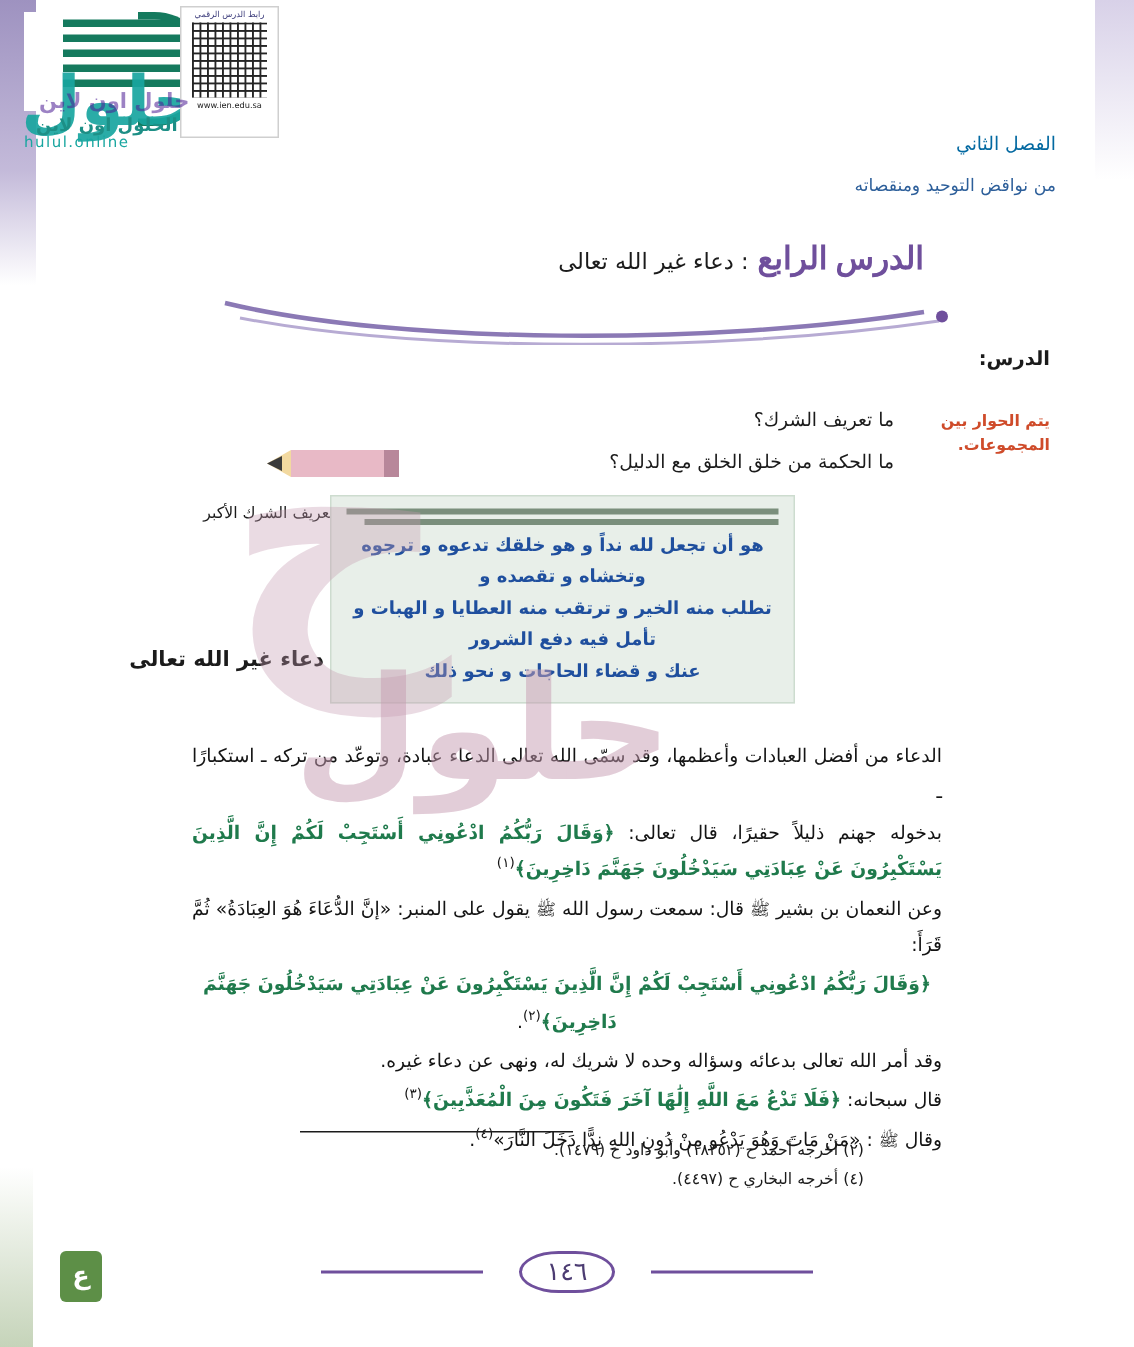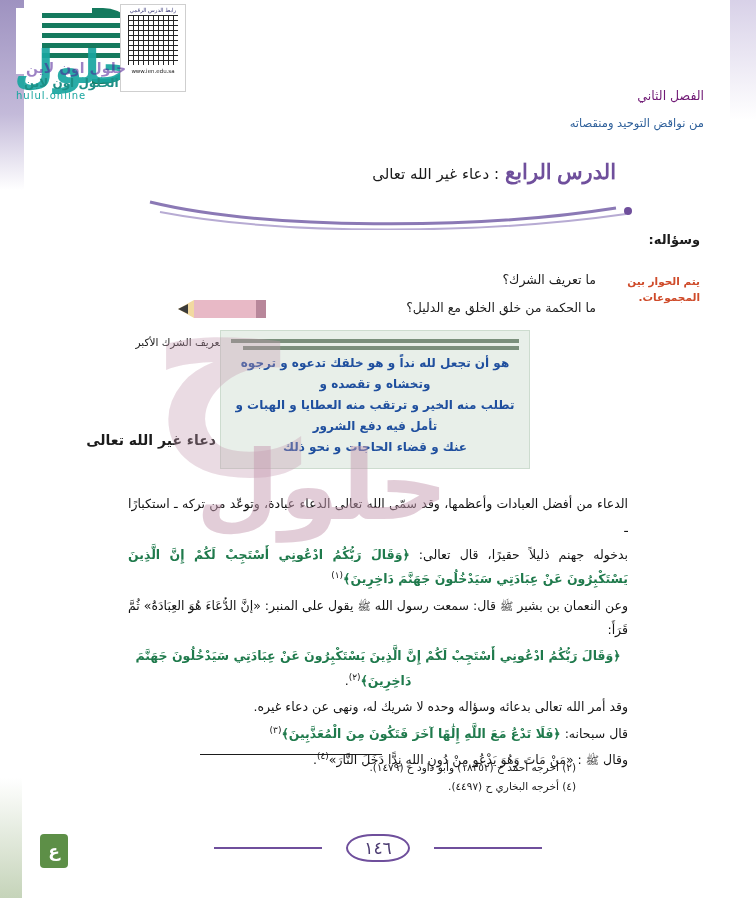--- a/index.html
+++ b/index.html
@@ -129,21 +129,21 @@
     font-size: 5.5px;
     color: #222;
     margin-top: 3px;
   }
 
   
   .chapter-line {
     position: absolute;
     top: 88px; right: 52px;
     text-align: right;
-    color: #701a75;
+    color: #0369a1;
     font-size: 12.5px;
     direction: rtl;
     margin-left: 25px;
   }
   .chapter-sub {
     position: absolute;
     top: 116px; right: 52px;
     text-align: right;
     color: #2d5f9a;
     font-size: 11.5px;
@@ -408,21 +408,21 @@
   <div class="lesson-title">
     <span class="t1">الدرس الرابع</span><span class="t2">: دعاء غير الله تعالى</span>
   </div>
 
   <svg class="swoosh" viewBox="0 0 500 34">
     <path d="M4 6 C 120 34, 330 34, 470 12" fill="none" stroke="#8b79b5" stroke-width="3"></path>
     <path d="M14 16 C 140 40, 340 38, 480 18" fill="none" stroke="#b7abd3" stroke-width="2"></path>
     <circle cx="482" cy="15" r="4" fill="#6f4f9c"></circle>
   </svg>
 
-  <div class="madkhal">وسؤاله:</div>
+  <div class="madkhal">الدرس:</div>
   <div class="side-note">يتم الحوار بين المجموعات.</div>
   <div class="q1">ما تعريف الشرك؟</div>
   <div class="q2">ما الحكمة من خلق الخلق مع الدليل؟</div>
 
   <svg class="pencil" viewBox="0 0 90 26">
     <polygon points="0,13 16,4 16,22" fill="#f2d9a0"></polygon>
     <polygon points="0,13 10,8 10,18" fill="#3b3b3b"></polygon>
     <rect x="16" y="4" width="62" height="18" fill="#e8b9c6"></rect>
     <rect x="78" y="4" width="10" height="18" fill="#b8879a"></rect>
   </svg>

